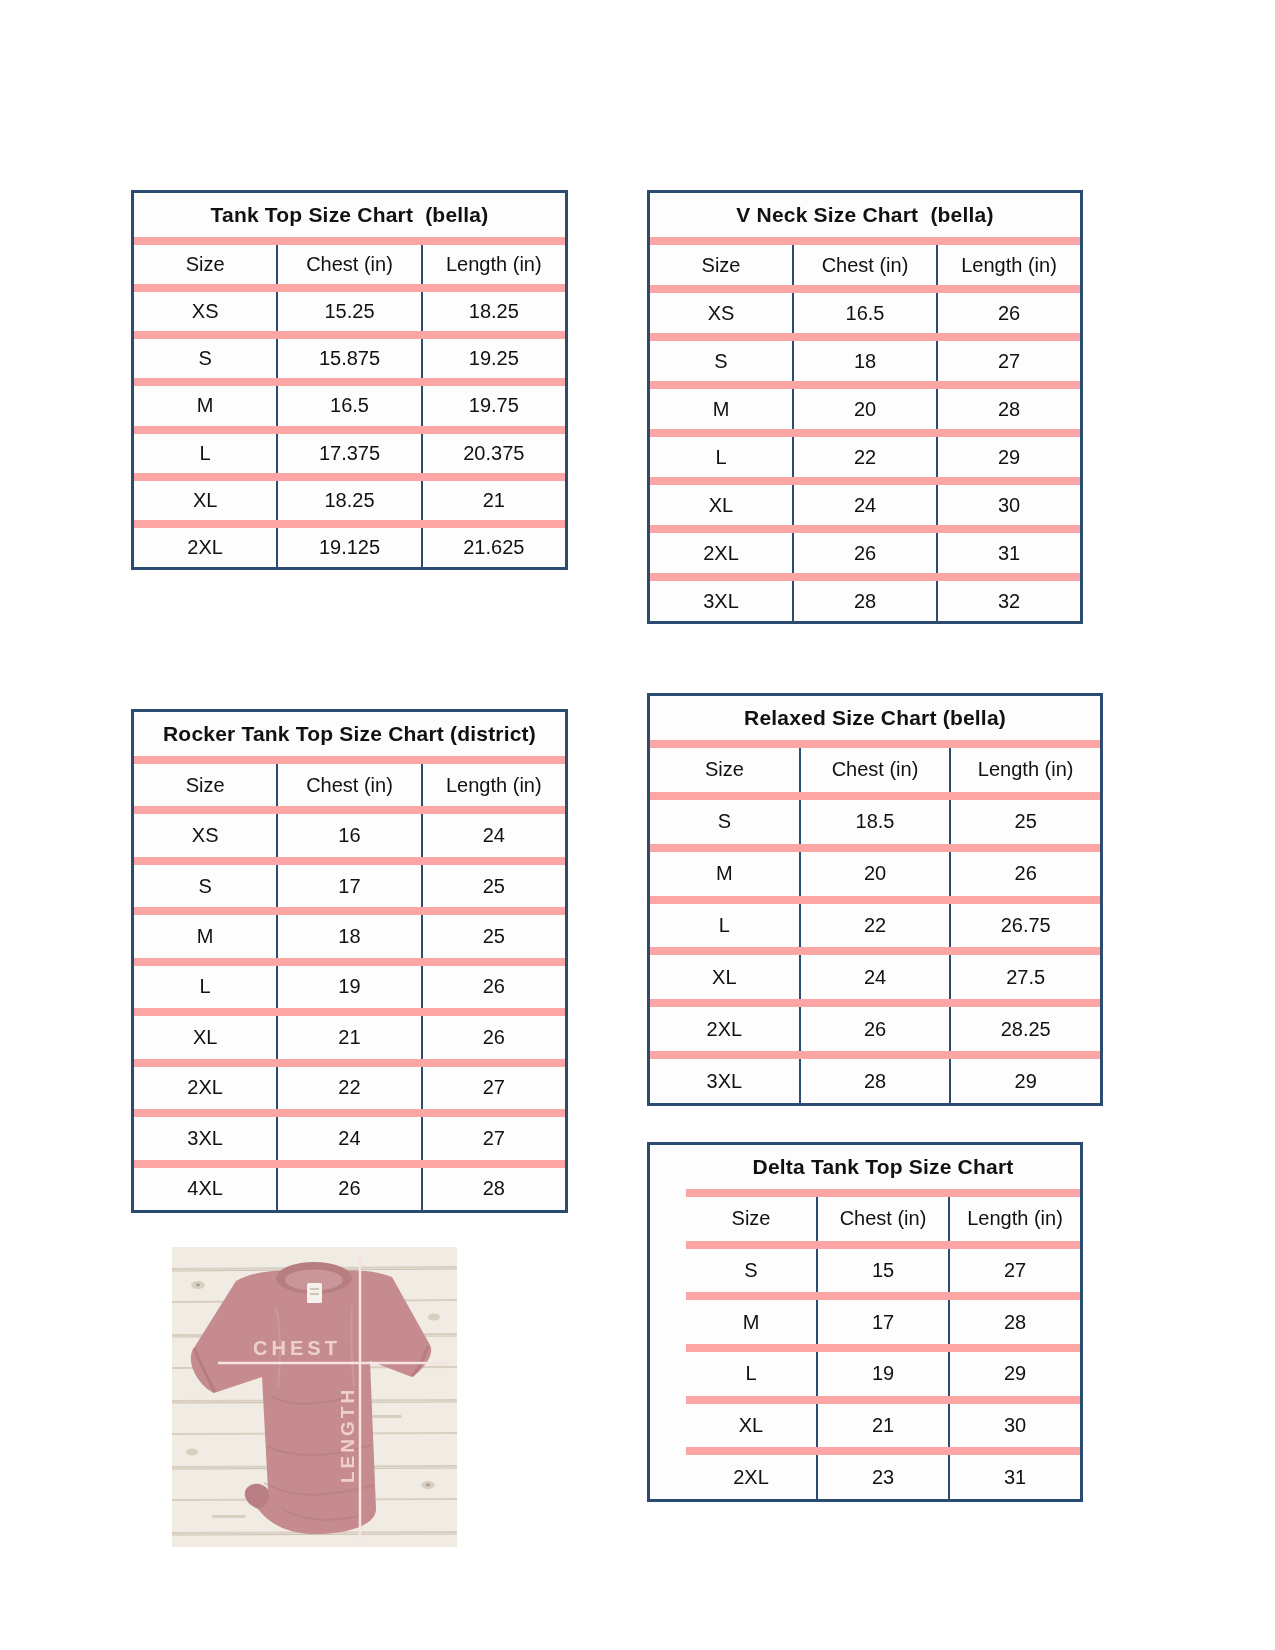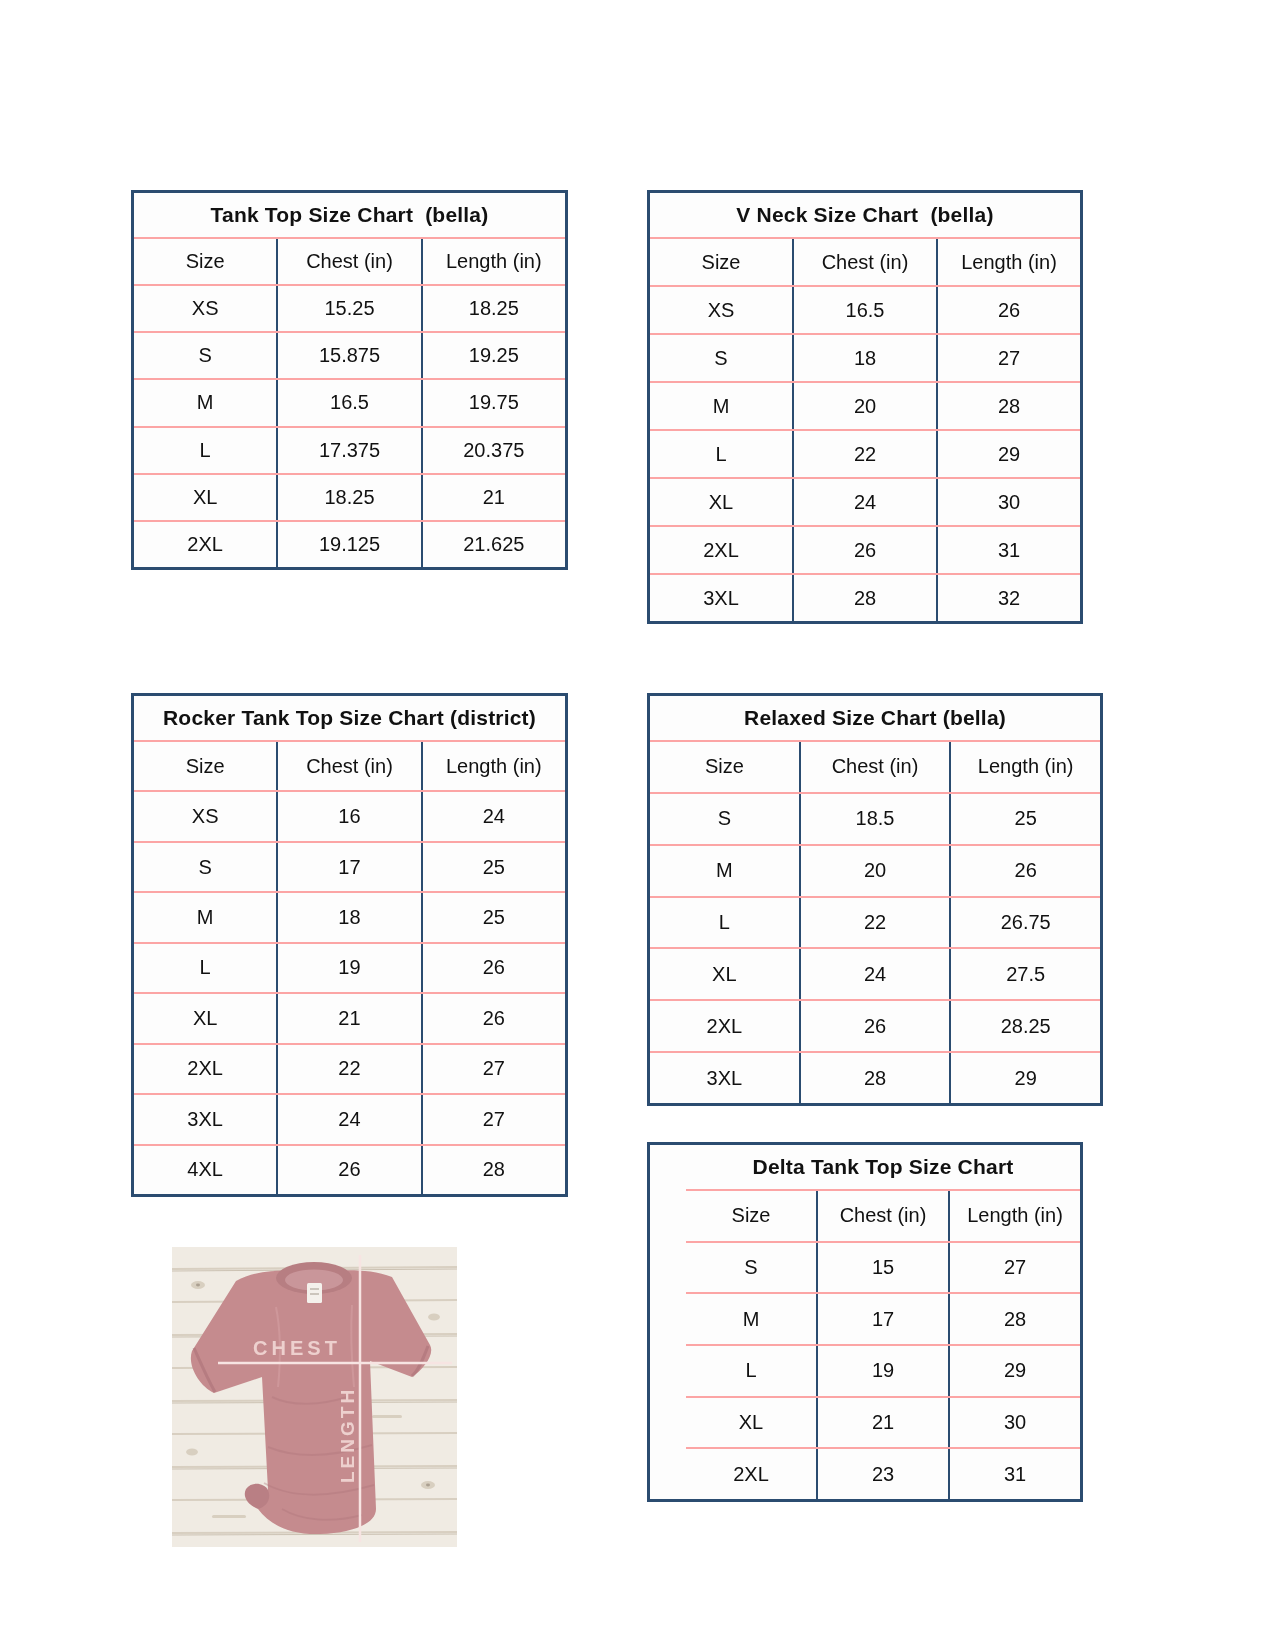--- a/index.html
+++ b/index.html
@@ -21,34 +21,34 @@
   .t-title{
     flex:0 0 44px;
     display:flex;align-items:center;justify-content:center;
     font-weight:bold;font-size:21px;
     white-space:pre-wrap;
     letter-spacing:.2px;
   }
   .t-row{
     flex:1 1 0;
     display:flex;
-    border-top:2px solid #fca5a5;
+    border-top:8px solid #fca5a5;
     text-align:right;
   }
   .t-cell{
     flex:1 1 0;
     display:flex;align-items:center;justify-content:center;
     font-size:20px;
     border-left:2px solid #2b4c70;
     padding:2px;
   }
   .t-cell:first-child{border-left:none;}
   #t-tank-top        {left:131px;top:190px;width:437px;height:380px;}
   #t-v-neck          {left:647px;top:190px;width:436px;height:434px;}
-  #t-rocker-tank-top {left:131px;top:693px;width:437px;height:504px;}
+  #t-rocker-tank-top {left:131px;top:709px;width:437px;height:504px;}
   #t-relaxed         {left:647px;top:693px;width:456px;height:413px;}
   #t-delta-tank-top  {left:647px;top:1142px;width:436px;height:360px;padding-left:36px;}
   .photo{
     position:absolute;
     left:172px;top:1247px;width:285px;height:300px;
   }
   .photo svg{display:block;width:100%;height:100%;}
 </style>
 </head>
 <body>

